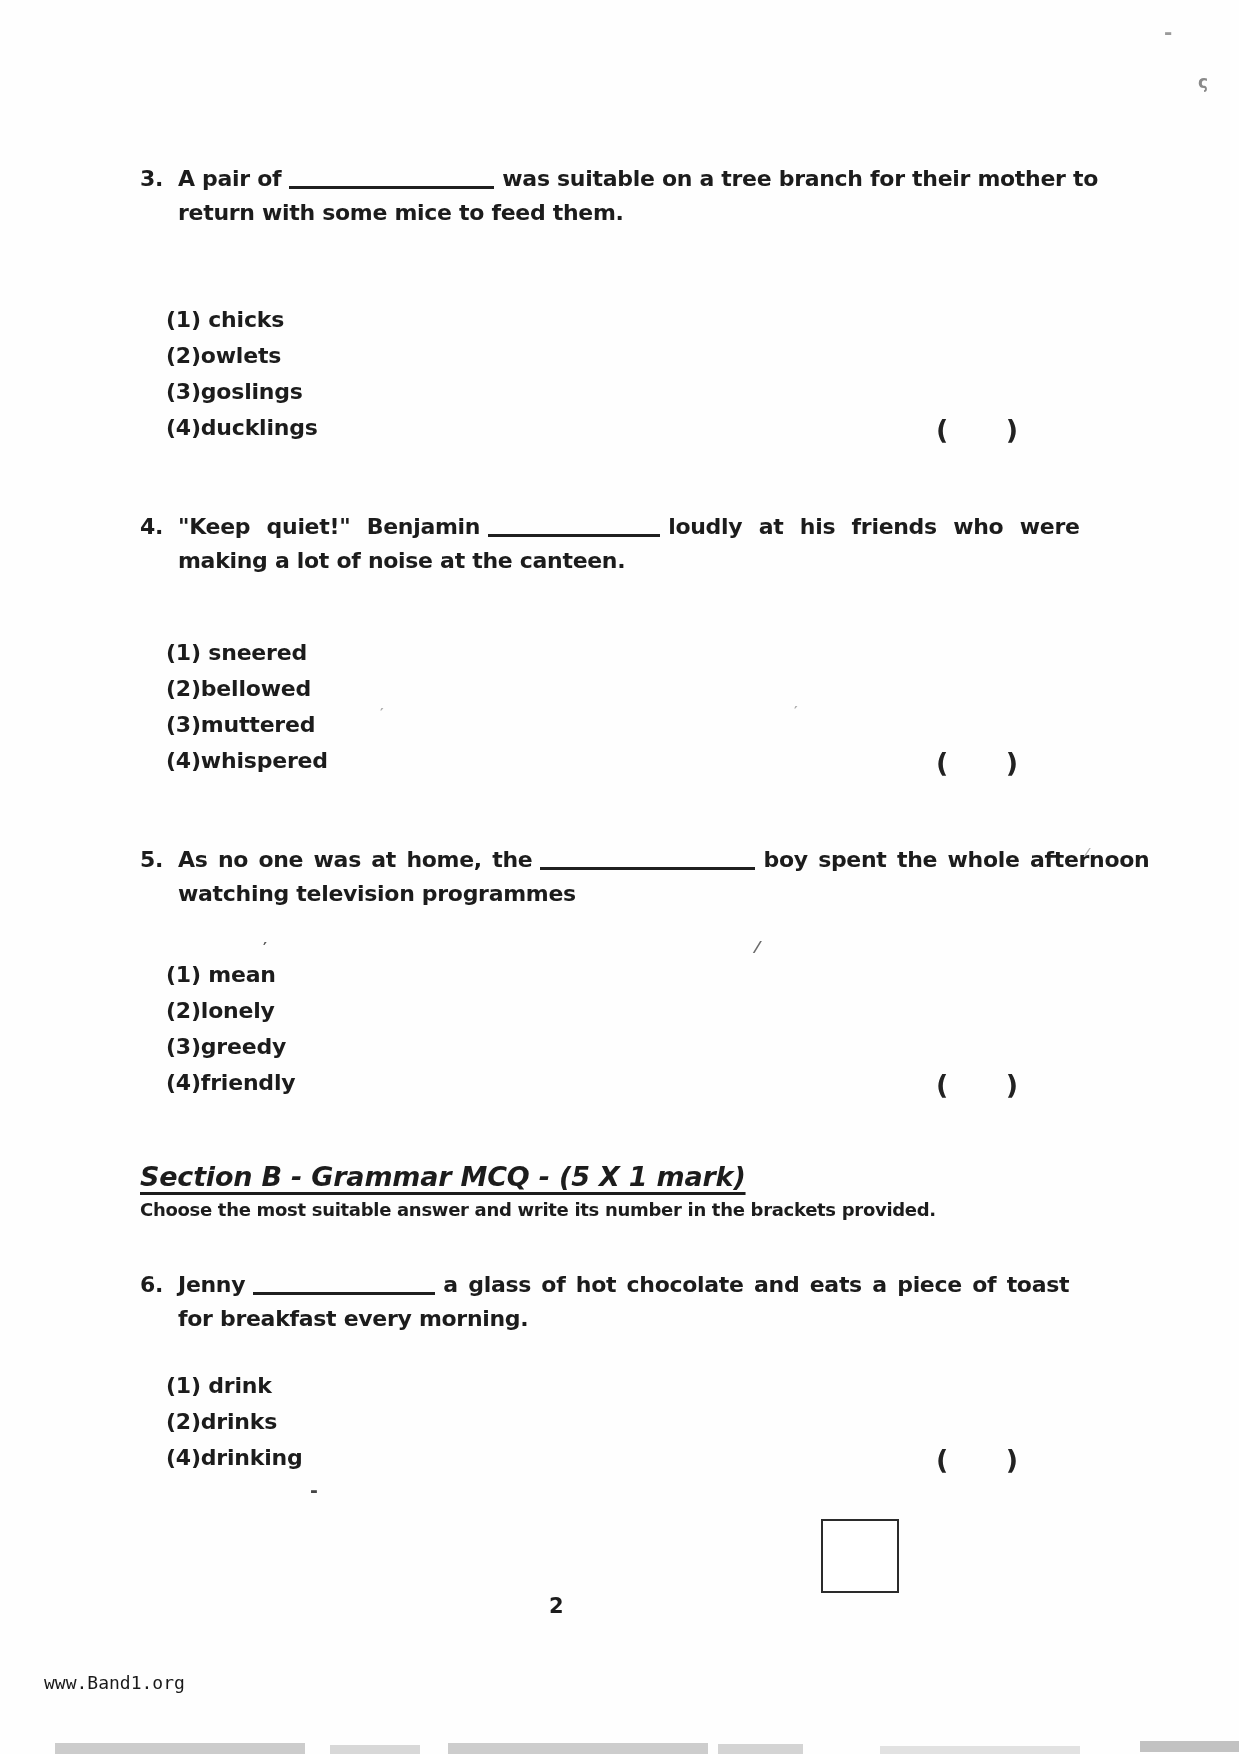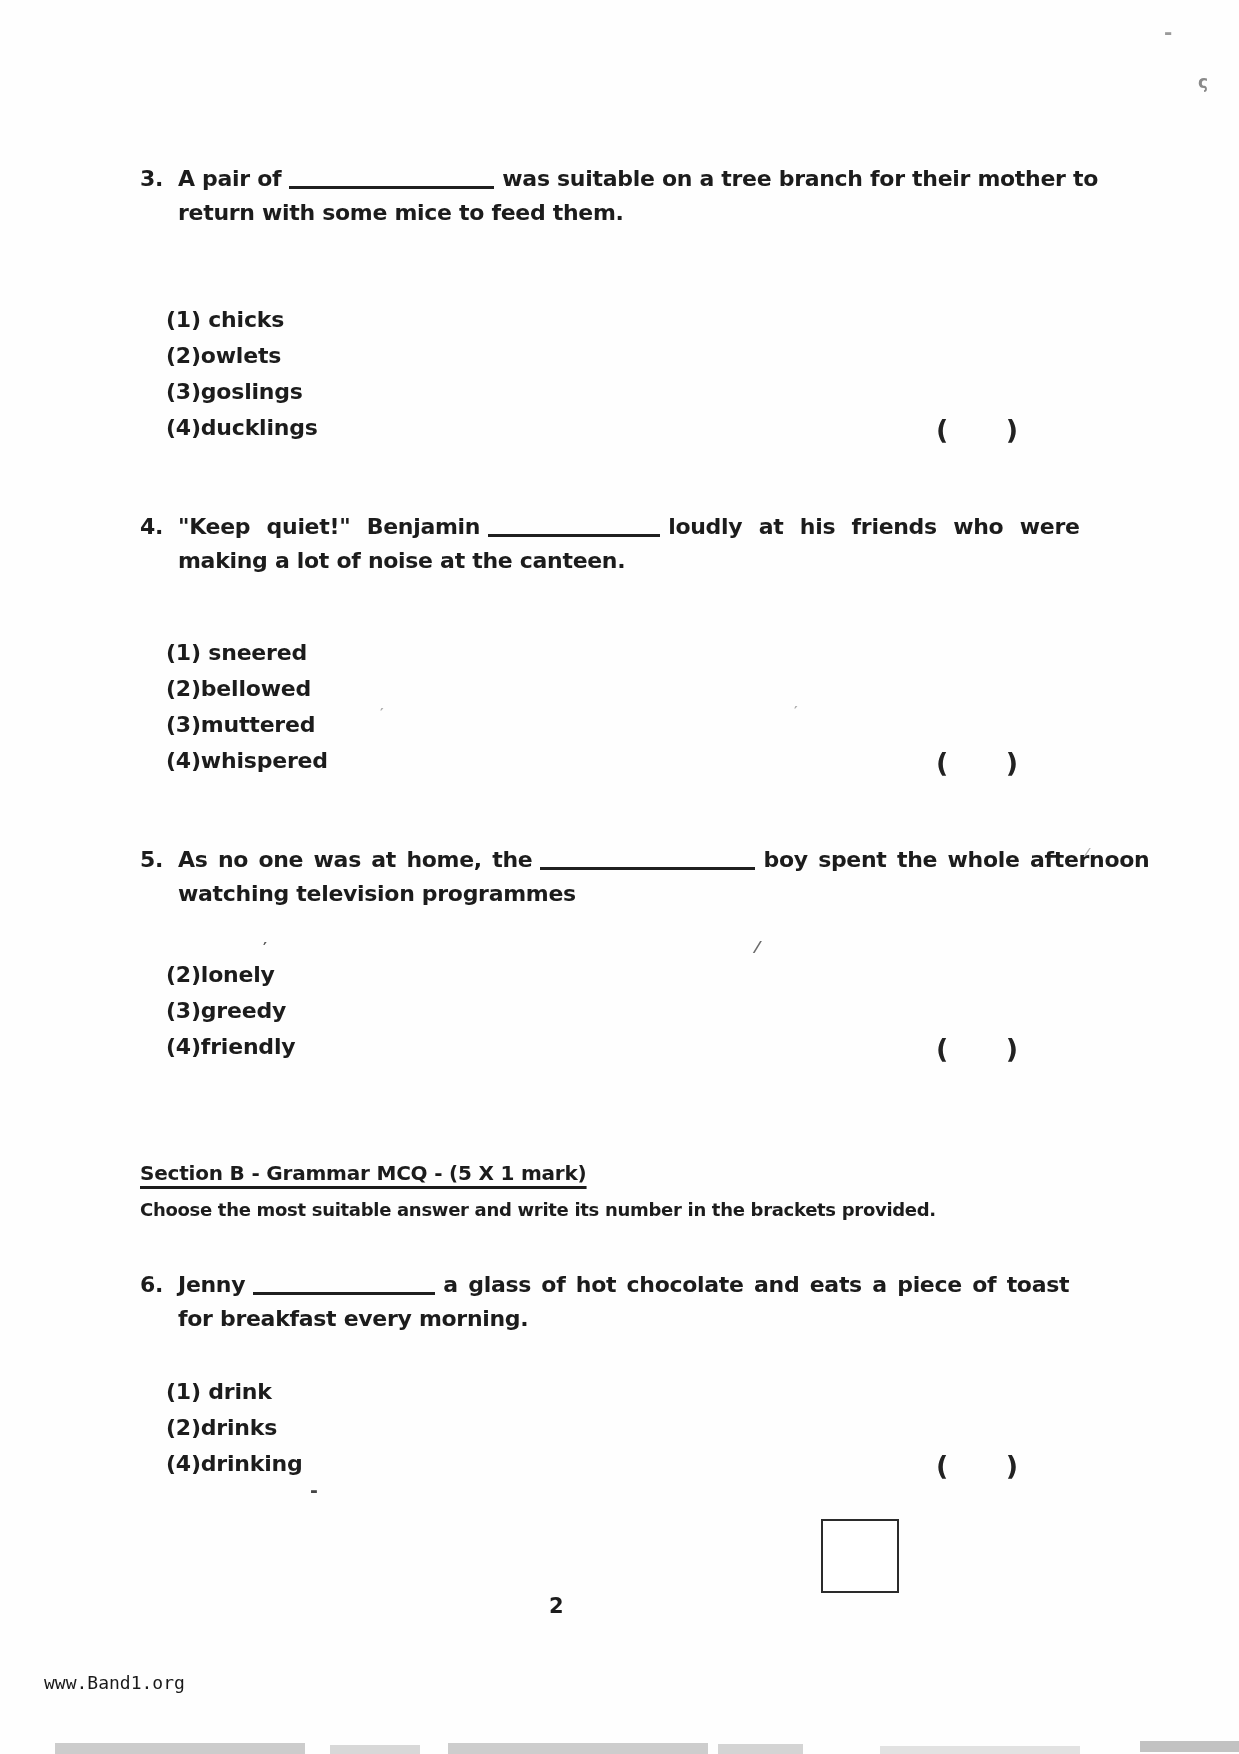--- a/index.html
+++ b/index.html
@@ -24,25 +24,25 @@
   .q5 .l1{word-spacing:3px;}
   .q6 .l1{word-spacing:3px;}
   .options{position:absolute;left:26px;width:892px;font-size:22px;font-weight:bold;
            letter-spacing:-0.2px;margin-top:8px;}
   .opt{line-height:36px;height:36px;}
   .brackets{position:absolute;left:770px;bottom:1px;width:82px;display:flex;
             justify-content:space-between;font-size:27px;font-weight:bold;color:#222;}
   .q3{top:162px;} .q3 .options{top:132px;}
   .q4{top:510px;} .q4 .options{top:117px;}
   .q5{top:843px;} .q5 .options{top:106px;}
-  .q6{top:1268px;} .q6 .options{top:98px;}
+  .q6{top:1268px;} .q6 .options{top:92px;}
   
-  .section-heading{position:absolute;left:140px;top:1161px;font-size:20px;
+  .section-heading{position:absolute;left:140px;top:1161px;font-size:27px;
     font-weight:bold;letter-spacing:-0.2px;text-decoration:underline;
-    text-decoration-thickness:2.5px;text-underline-offset:6px;}
+    text-decoration-thickness:2.5px;text-underline-offset:6px;font-style:italic;}
   .section-instruction{position:absolute;left:140px;top:1199px;font-size:18px;
     font-weight:bold;letter-spacing:-0.3px;}
   
   .mark-box{position:absolute;left:821px;top:1519px;width:74px;height:70px;
             border:2.5px solid #2b2b2b;background:#fff;}
   .page-num{position:absolute;left:549px;top:1594px;font-size:21px;font-weight:bold;}
   .footer{position:absolute;left:44px;top:1672px;font-size:18px;color:#1a1a1a;
           font-family:"DejaVu Sans Mono",monospace;}
   .bar{position:absolute;height:11px;}
   
@@ -103,20 +103,21 @@
 
   <div class="question q5">
     <div class="sentence">
       <span class="qnum">5.</span>
       <div class="l1">
         <span>As no one was at home, the</span><span class="blank bw5"></span><span>boy spent the whole afternoon</span>
       </div>
       <div class="l2">watching television programmes</div>
     </div>
     <div class="options">
+      <div class="opt">(1) mean</div>
       <div class="opt">(2)lonely</div>
       <div class="opt">(3)greedy</div>
       <div class="opt">(4)friendly</div>
       <div class="brackets">
         <span>(</span>
         <span>)</span>
       </div>
     </div>
   </div>
 

